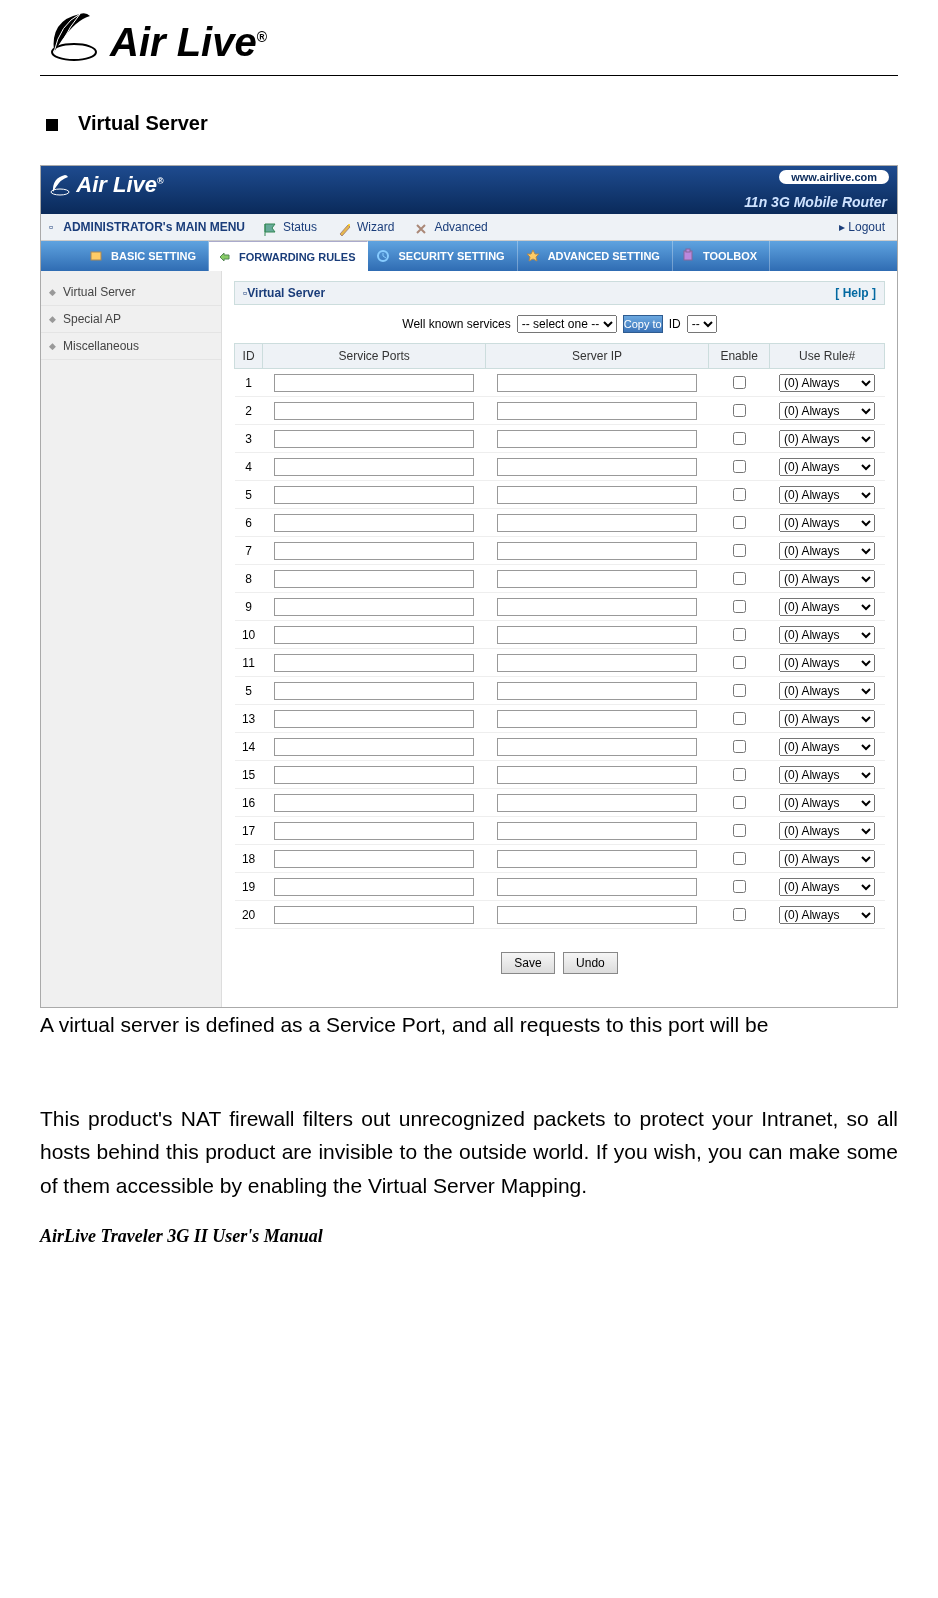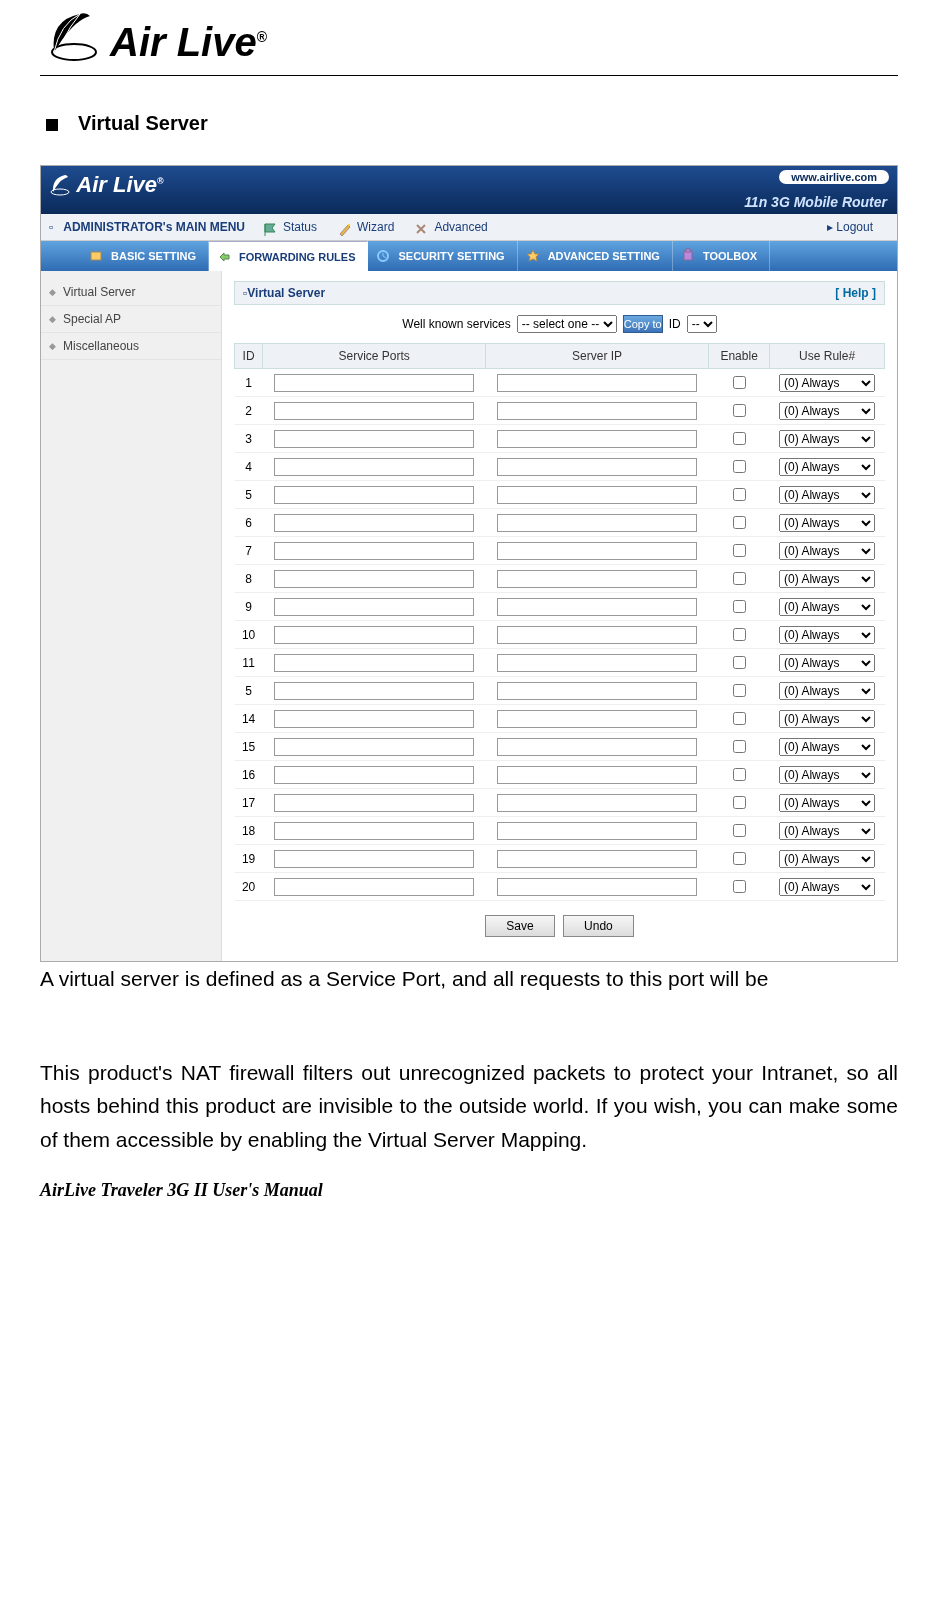--- a/index.html
+++ b/index.html
@@ -13,21 +13,21 @@
   .screenshot { border:1px solid #aaa; background:#fff; }
   .ss-header { background: linear-gradient(#1e4b8f,#0a2a5a); height:48px; position:relative; color:#fff; }
   .ss-logo { position:absolute; left:8px; top:6px; font-size:22px; font-weight:bold; font-style:italic; }
   .ss-logo .reg { font-size:9px; vertical-align:super; font-style:normal;}
   .ss-url { position:absolute; right:8px; top:4px; background:#fff; color:#0a2a5a; border-radius:10px; padding:1px 12px; font-size:11px; font-weight:bold;}
   .ss-subtitle { position:absolute; right:10px; bottom:4px; font-size:14px; font-style:italic; font-weight:bold; color:#cfe3ff;}
   .ss-topbar { background:#eef2f6; border-bottom:1px solid #ccc; height:26px; display:flex; align-items:center; font-size:12px; color:#1a3d7a; }
   .ss-topbar .menu-label { font-weight:bold; padding:0 10px; }
   .ss-topbar .mitem { padding:0 12px 0 28px; position:relative; cursor:pointer; }
   .ss-topbar .mitem .ic { position:absolute; left:8px; top:2px; }
-  .ss-topbar .logout { margin-left:auto; padding-right:24px; cursor:pointer; }
+  .ss-topbar .logout { margin-left:auto; padding-right:12px; cursor:pointer; }
   .ss-tabbar { background: linear-gradient(#5fa3e0,#2f6cb3); height:30px; display:flex; align-items:stretch; font-size:11px; color:#fff; font-weight:bold; padding-left:40px;}
   .tab { display:flex; align-items:center; padding:0 12px 0 30px; position:relative; cursor:pointer; border-right:1px solid rgba(255,255,255,0.3);}
   .tab.active { background:#fff; color:#1a3d7a; border-top:1px solid #aac; }
   .tab .ic { position:absolute; left:8px; top:7px; }
   .ss-body { display:flex; }
   .ss-side { width:180px; background:#f0f0f0; border-right:1px solid #ddd; padding-top:8px; }
   .side-item { font-size:12px; color:#444; padding:6px 10px 6px 22px; position:relative; border-bottom:1px solid #e4e4e4; cursor:pointer;}
   .side-item::before { content:"◆"; position:absolute; left:8px; color:#999; font-size:9px; top:8px;}
   .ss-main { flex:1; background:#fff; padding:10px 12px 16px 12px; }
   .panel-title { background:#eef2f6; border:1px solid #cdd; padding:4px 8px; font-size:12px; color:#1a3d7a; font-weight:bold; display:flex; }
@@ -35,21 +35,21 @@
   .panel-title .help { color:#0369a1; cursor:pointer; }
   .service-row { text-align:center; padding:10px 0; font-size:12px; display:flex; align-items:center; justify-content:center; gap:6px;}
   .service-row select { font-size:12px; }
   .copy-btn { background:linear-gradient(#6ba8e0,#3a73b8); color:#fff; border:1px solid #2f5c90; padding:2px 0; font-size:11px; cursor:pointer; }
   table.vs { width:100%; border-collapse:collapse; font-size:12px; }
   table.vs th { background:#eef2f6; border:1px solid #cdd; padding:5px 4px; color:#333; font-weight:normal;}
   table.vs td { border-bottom:1px solid #eee; padding:4px; text-align:center; }
   table.vs input[type=text]{ width:90%; font-size:12px; padding:1px 2px; border:1px solid #999;}
   .rule-sel { width:90%; font-size:12px; }
   .btn-row { text-align:center; padding:14px 0 8px; }
-  .gbtn { background:linear-gradient(#f6f6f6,#dcdcdc); border:1px solid #888; padding:3px 20px; font-size:12px; cursor:pointer; margin:0 2px;}
+  .gbtn { background:linear-gradient(#f6f6f6,#dcdcdc); border:1px solid #888; padding:3px 12px; font-size:12px; cursor:pointer; margin:9px 2px;}
   .body-text { font-size:21px; line-height:1.6; margin:60px 0 24px 0; text-align:justify; }
   .page-num { text-align:center; font-weight:bold; font-size:18px; margin-top:20px;}
   .footer-text { font-style:italic; font-weight:bold; font-size:18px; margin-top:4px; font-family:"Times New Roman", serif;}
   svg.ic { width:15px; height:15px; }
 </style>
 </head>
 <body>
 
 <div class="page">
 
@@ -259,20 +259,27 @@
                 <td><select class="rule-sel"><option>(0) Always</option></select></td>
               </tr>
               <tr>
                 <td>5</td>
                 <td><input type="text" style=""></td>
                 <td><input type="text" style=""></td>
                 <td><input type="checkbox" style=""></td>
                 <td><select class="rule-sel"><option>(0) Always</option></select></td>
               </tr>
               <tr>
+                <td>13</td>
+                <td><input type="text" style=""></td>
+                <td><input type="text" style=""></td>
+                <td><input type="checkbox" style=""></td>
+                <td><select class="rule-sel"><option>(0) Always</option></select></td>
+              </tr>
+              <tr>
                 <td>14</td>
                 <td><input type="text" style=""></td>
                 <td><input type="text" style=""></td>
                 <td><input type="checkbox" style=""></td>
                 <td><select class="rule-sel"><option>(0) Always</option></select></td>
               </tr>
               <tr>
                 <td>15</td>
                 <td><input type="text" style=""></td>
                 <td><input type="text" style=""></td>

